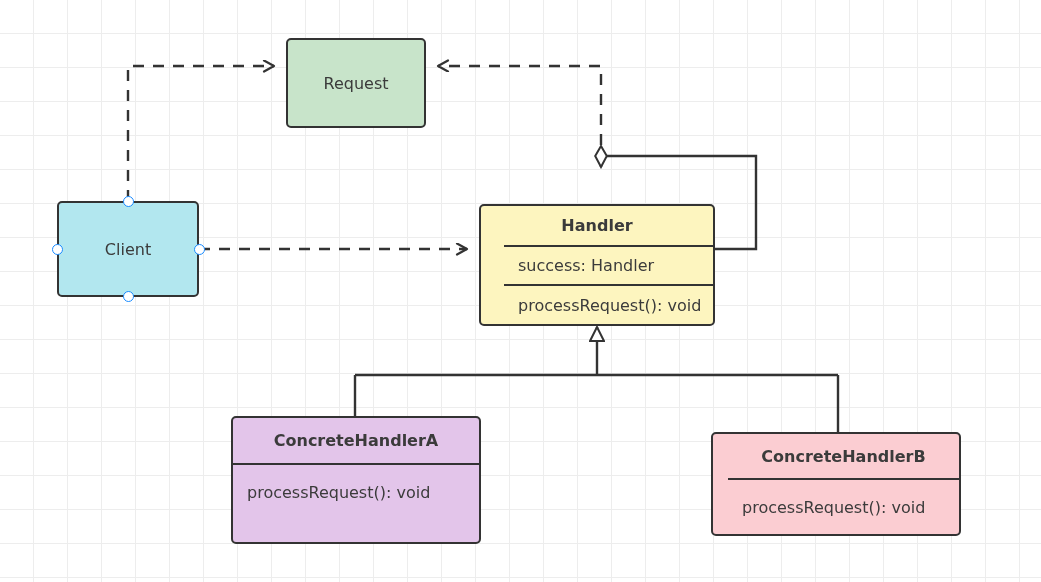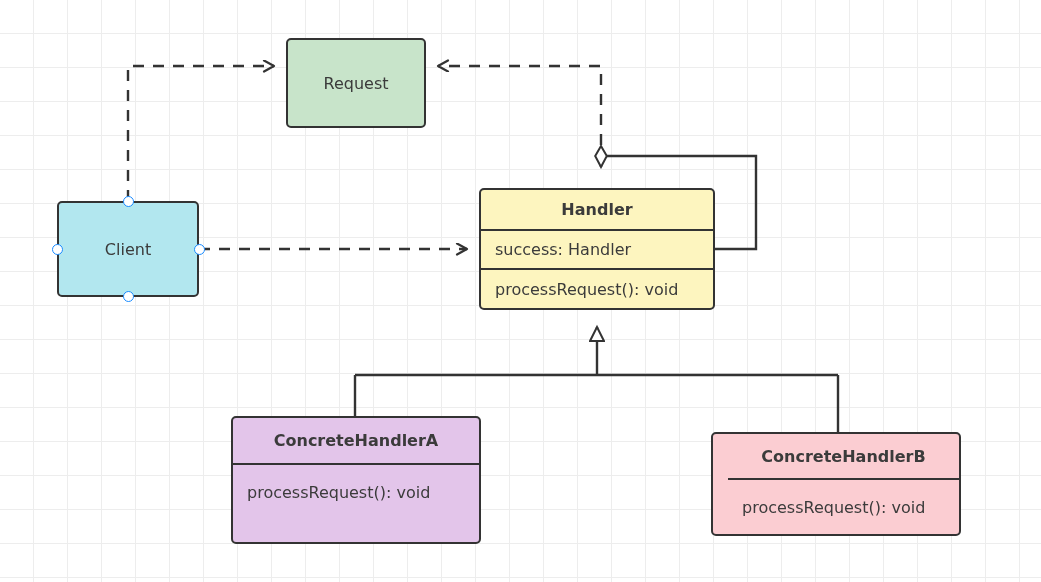--- a/index.html
+++ b/index.html
@@ -64,25 +64,25 @@
     left: 286px; top: 24px; width: 140px; height: 90px;
     background: #c8e4ca;
     margin-top: 14px;
   }
   #node-client {
     left: 57px; top: 201px; width: 142px; height: 96px;
     background: #b2e7ef;
     align-items: center;
   }
   #node-handler {
-    left: 479px; top: 188px; width: 236px; height: 122px;
+    left: 479px; top: 204px; width: 236px; height: 122px;
     background: #fdf5bf;
   }
   #node-handler .title { height: 40px; }
-  #node-handler .member { height: 41px; }
+  #node-handler .member { height: 41px; margin-left: 23px; }
   #node-cha {
     left: 231px; top: 416px; width: 250px; height: 128px;
     background: #e3c5ea;
   }
   #node-chb {
     left: 711px; top: 432px; width: 250px; height: 104px;
     background: #fbcdd2;
     padding-left: 15px;
   }
   #node-cha .title, #node-chb .title { height: 45px; }

